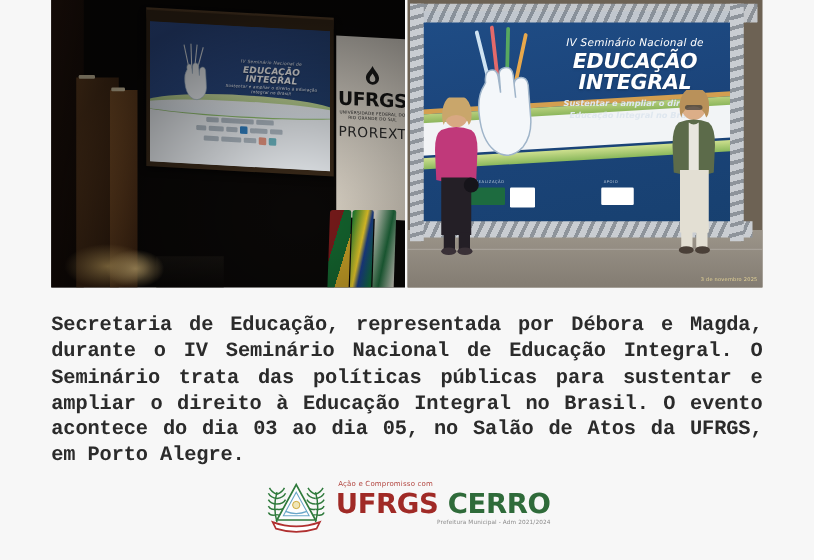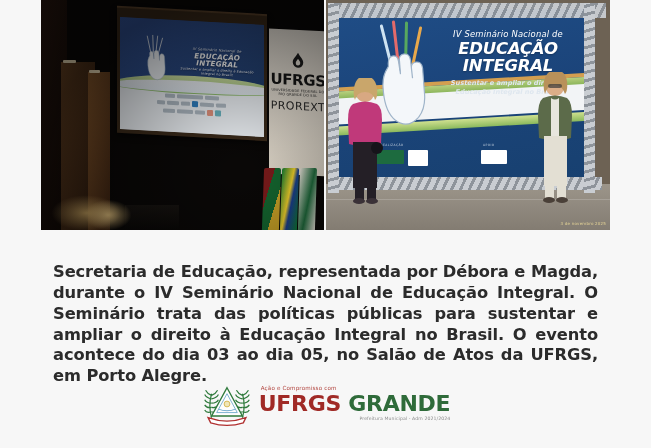--- a/index.html
+++ b/index.html
@@ -101,21 +101,21 @@
   .blogo-green{background:#1d6b3f;}
   .person{position:absolute;bottom:26px;}
   .p-left{left:18px;width:42px;height:126px;}
   .p-right{left:208px;width:42px;height:132px;}
   .stamp{position:absolute;right:4px;bottom:4px;font-size:4px;color:rgba(255,235,160,.75);letter-spacing:.2px;}
 
   
   .caption{position:absolute;left:41px;top:250px;width:569px;
     font-size:16.3px;line-height:1.28;color:#2b2b2b;text-align:justify;
     font-weight:600;letter-spacing:-.1px;}
-  .caption p{margin:12px;}
+  .caption p{margin:0;font-family:Liberation Mono, monospace;}
 
   
   .footer{position:absolute;left:0;top:378px;width:651px;height:52px;
     display:flex;align-items:center;justify-content:center;gap:6px;}
   .crest{width:52px;height:48px;}
   .brandblock{display:flex;flex-direction:column;justify-content:center;line-height:1;}
   .brand-top{font-size:5.6px;color:#b2453f;letter-spacing:.15px;margin-bottom:1px;margin-left:2px;}
   .brand-main{font-size:22px;font-weight:bold;letter-spacing:-.3px;}
   .brand-cerro{color:#a02a26;}
   .brand-branco{color:#2f6b3a;}
@@ -293,19 +293,19 @@
       <path d="M30 9 L48 42 L12 42 Z" fill="#fdfdfd" stroke="#2f7a3c" stroke-width="1.6"></path>
       <path d="M30 16 L42 38 L18 38 Z" fill="#fdfdfd" stroke="#6aa6c9" stroke-width="1"></path>
       <circle cx="30" cy="28" r="3.4" fill="#f0e6b8" stroke="#c9a227" stroke-width=".8"></circle>
       <path d="M20 34 q10 4 20 0" stroke="#6aa6c9" stroke-width="1.2" fill="none"></path>
       <path d="M8 44 q22 8 44 0 l-3 6 q-19 6 -38 0 z" fill="#fff" stroke="#b03030" stroke-width="1.6"></path>
     </svg>
 
     <div class="brandblock">
       <div class="brand-top">Ação e Compromisso com</div>
       <div class="brand-main">
-        <span class="brand-cerro">UFRGS</span><span>&nbsp;</span><span class="brand-branco">GRANDE</span>
+        <span class="brand-cerro">UFRGS</span><span>&nbsp;</span><span class="brand-branco">CERRO</span>
       </div>
       <div class="brand-bot">Prefeitura Municipal - Adm 2021/2024</div>
     </div>
   </div>
 
 </div>
 
 </body></html>

